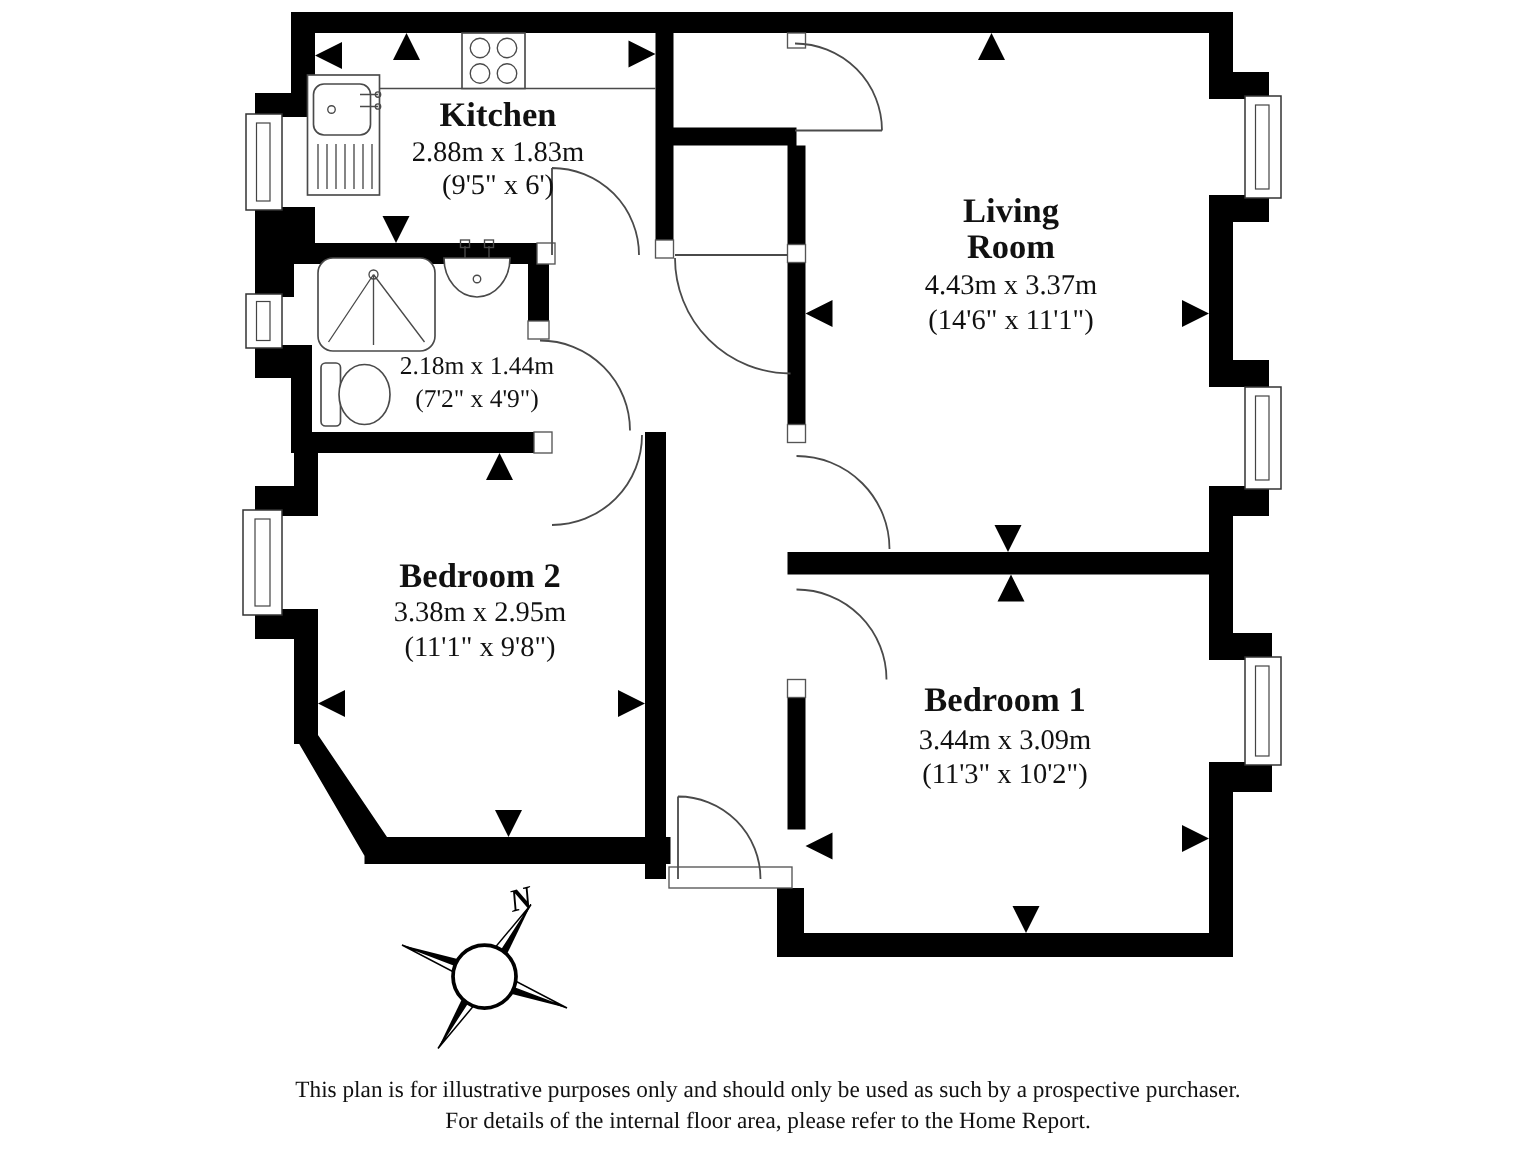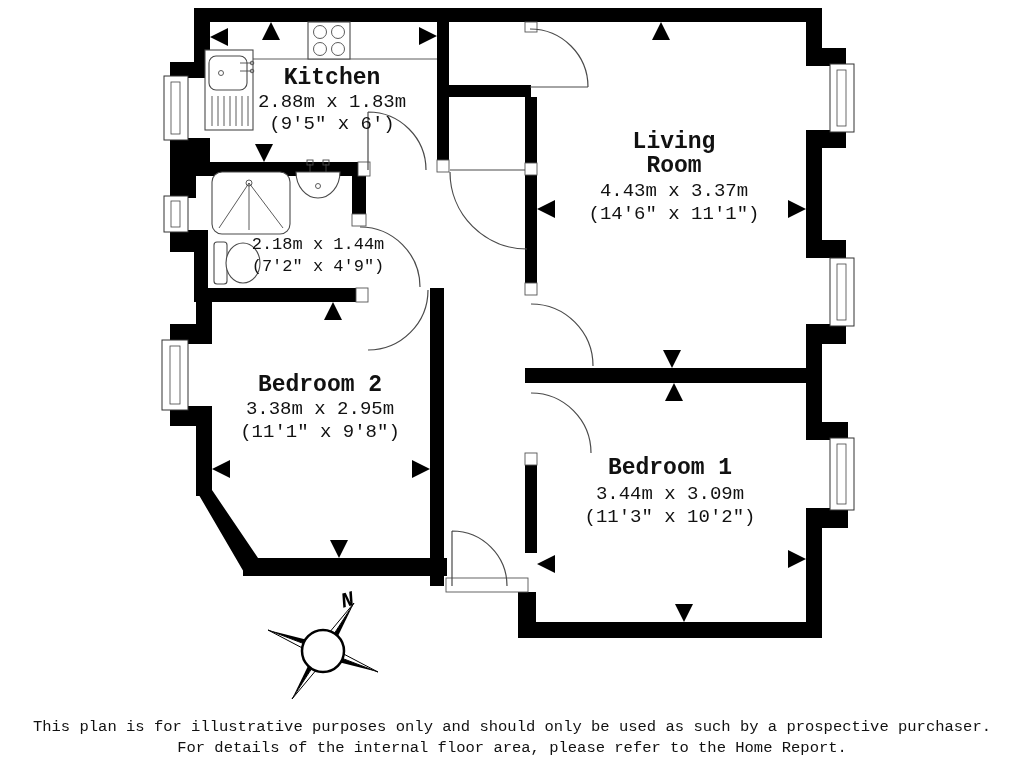--- a/index.html
+++ b/index.html
@@ -1,17 +1,17 @@
 <!DOCTYPE html>
 <html><head>
 <meta charset="utf-8">
 <style>
   html,body{margin:0;padding:0;background:#ffffff;}
   .stage{position:relative;width:1024px;height:768px;background:#ffffff;overflow:hidden;
-         font-family:Liberation Mono, monospace;}
+         font-family:Liberation Serif, serif;}
   svg{display:block;}
   .wall{fill:#000000;stroke:none;}
   .jamb{fill:#ffffff;stroke:#555555;stroke-width:0.9;}
   .winframe{fill:#ffffff;stroke:#333333;stroke-width:1;}
   .wininner{fill:#ffffff;stroke:#444444;stroke-width:0.8;}
   .swing{fill:none;stroke:#4a4a4a;stroke-width:1.2;}
   .fixture{fill:#ffffff;stroke:#4a4a4a;stroke-width:1.1;}
   .fixline{fill:none;stroke:#4a4a4a;stroke-width:0.9;}
   .arrow{fill:#000000;stroke:none;}
   .room-name{font-size:23px;font-weight:bold;fill:#111111;}

